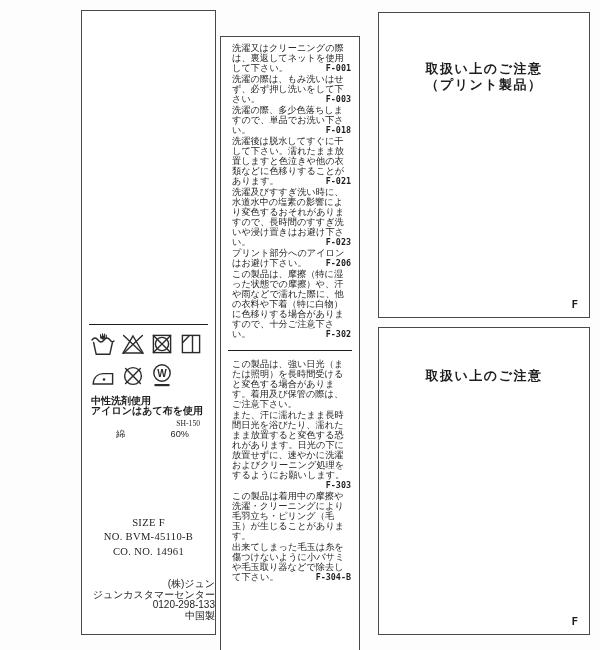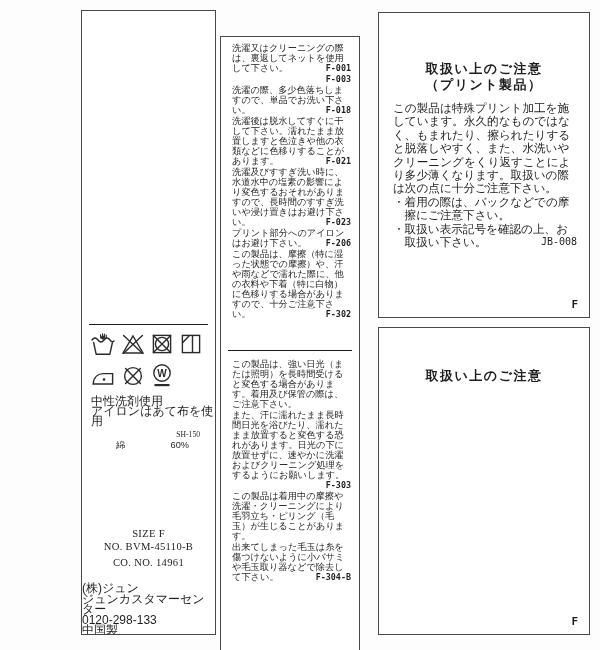--- a/index.html
+++ b/index.html
@@ -19,26 +19,26 @@
 
   
   .mid-top{height:313px;box-sizing:border-box;padding:6px 8px 0 11px;overflow:hidden;}
   .mid-bottom{padding:8px 8px 0 11px;}
   .para{margin:0 0 1px 0;font-size:9.2px;line-height:10px;text-align:left;overflow:hidden;}
   .care-code{float:right;font-family:"DejaVu Sans Mono","Liberation Mono",monospace;font-size:8.4px;letter-spacing:0;font-weight:bold;}
 
   
   .sym-row{display:flex;align-items:flex-end;gap:5px;margin:7px 0 0 8px;}
   .sym-row svg{display:block;}
-  .notes{font-size:12px;line-height:10.2px;margin:8px 0 0 9px;}
+  .notes{font-size:10px;line-height:10.2px;margin:8px 0 0 9px;font-weight:bold;}
   .fabric-code{font-size:7.6px;text-align:right;margin:3px 15px 0 0;font-family:Liberation Serif, serif;}
   .comp-row{display:flex;justify-content:space-between;font-size:9.2px;line-height:11px;margin:1px 26px 0 34px;}
   .size-block{text-align:center;font-family:Liberation Serif, serif;font-size:10.6px;line-height:13.5px;margin-top:76px;letter-spacing:.3px;}
   .size-block .co-line{margin-top:2px;}
-  .company{text-align:left;font-size:12px;line-height:10.6px;margin-top:14px;}
+  .company{text-align:right;font-size:10px;line-height:10.6px;margin-top:20px;}
 
   
   .rt-title{text-align:center;font-weight:bold;font-size:13px;line-height:15.5px;letter-spacing:1.5px;margin-top:48px;}
   .rb-title{text-align:center;font-weight:bold;font-size:13px;line-height:15.5px;letter-spacing:1.5px;margin-top:40px;}
   .r-body{font-size:11.6px;line-height:13.4px;margin:9px 12px 0 14px;text-align:left;}
   .r-body p{margin:0;overflow:hidden;}
   .bullet{padding-left:1em;text-indent:-1em;}
   .jb-code{float:right;font-family:"DejaVu Sans Mono","Liberation Mono",monospace;font-size:10px;}
   .f-mark{position:absolute;right:11px;bottom:6px;font-size:11px;font-weight:bold;font-family:"DejaVu Sans Mono","Liberation Mono",monospace;}
 
@@ -112,45 +112,40 @@
     <div>(株)ジュン</div>
     <div>ジュンカスタマーセンター</div>
     <div>0120-298-133</div>
     <div>中国製</div>
   </div>
 </div>
 
 <div class="panel mid-panel">
   <div class="mid-top">
     <p class="para"><span>洗濯又はクリーニングの際は、裏返してネットを使用して下さい。</span><span class="care-code">F-001</span></p>
-    <p class="para"><span class="care-code">F-003</span></p>
+    <p class="para"><span>洗濯の際は、もみ洗いはせず、必ず押し洗いをして下さい。</span><span class="care-code">F-003</span></p>
     <p class="para"><span>洗濯の際、多少色落ちしますので、単品でお洗い下さい。</span><span class="care-code">F-018</span></p>
     <p class="para"><span>洗濯後は脱水してすぐに干して下さい。濡れたまま放置しますと色泣きや他の衣類などに色移りすることがあります。</span><span class="care-code">F-021</span></p>
     <p class="para"><span>洗濯及びすすぎ洗い時に、水道水中の塩素の影響により変色するおそれがありますので、長時間のすすぎ洗いや浸け置きはお避け下さい。</span><span class="care-code">F-023</span></p>
     <p class="para"><span>プリント部分へのアイロンはお避け下さい。</span><span class="care-code">F-206</span></p>
     <p class="para"><span>この製品は、摩擦（特に湿った状態での摩擦）や、汗や雨などで濡れた際に、他の衣料や下着（特に白物）に色移りする場合がありますので、十分ご注意下さい。</span><span class="care-code">F-302</span></p>
   </div>
   <div class="divider"></div>
   <div class="mid-bottom">
     <p class="para"><span>この製品は、強い日光（または照明）を長時間受けると変色する場合があります。着用及び保管の際は、ご注意下さい。</span><span class="care-code"></span></p>
     <p class="para"><span>また、汗に濡れたまま長時間日光を浴びたり、濡れたまま放置すると変色する恐れがあります。日光の下に放置せずに、速やかに洗濯およびクリーニング処理をするようにお願いします。</span><span class="care-code">F-303</span></p>
     <p class="para"><span>この製品は着用中の摩擦や洗濯・クリーニングにより毛羽立ち・ピリング（毛玉）が生じることがあります。</span><span class="care-code"></span></p>
     <p class="para"><span>出来てしまった毛玉は糸を傷つけないように小バサミや毛玉取り器などで除去して下さい。</span><span class="care-code">F-304-B</span></p>
   </div>
 </div>
 
 <div class="panel rt-panel">
   <div class="rt-title">
     <div>取扱い上のご注意</div>
     <div>（プリント製品）</div>
   </div>
-  <div class="r-body">
-    <p>この製品は特殊プリント加工を施しています。永久的なものではなく、もまれたり、擦られたりすると脱落しやすく、また、水洗いやクリーニングをくり返すことにより多少薄くなります。取扱いの際は次の点に十分ご注意下さい。</p>
-    <p class="bullet"><span>・着用の際は、バックなどでの摩擦にご注意下さい。</span><span class="jb-code"></span></p>
-    <p class="bullet"><span>・取扱い表示記号を確認の上、お取扱い下さい。</span><span class="jb-code">JB-008</span></p>
-  </div>
   <div class="f-mark">F</div>
 </div>
 
 <div class="panel rb-panel">
   <div class="rb-title">取扱い上のご注意</div>
   <div class="f-mark">F</div>
 </div>
 
 </body></html>

